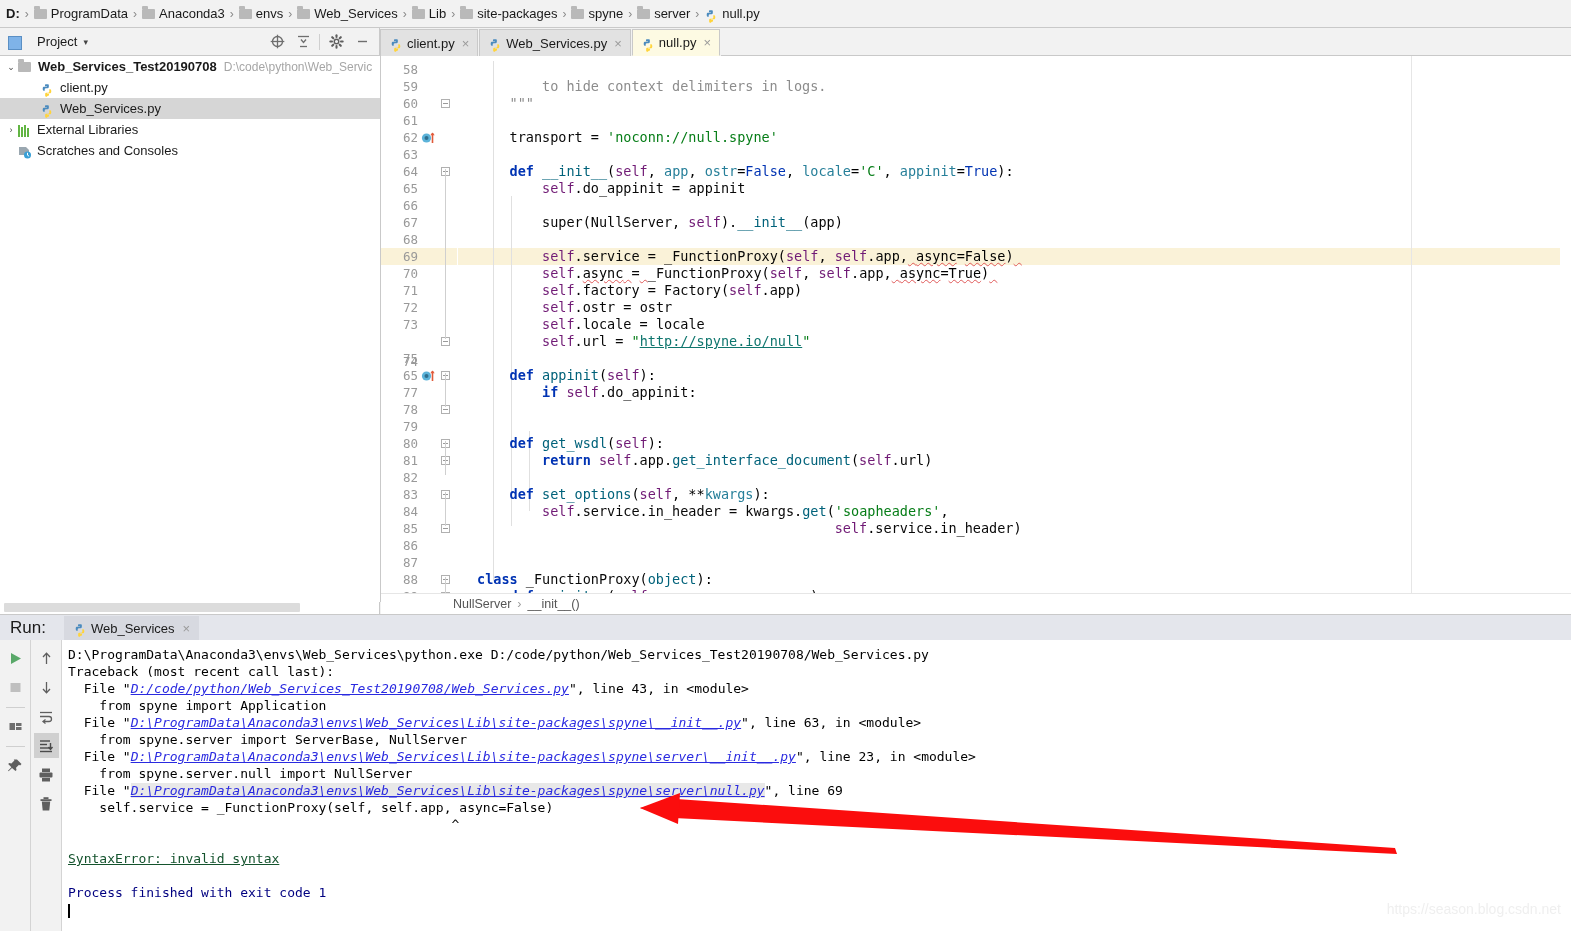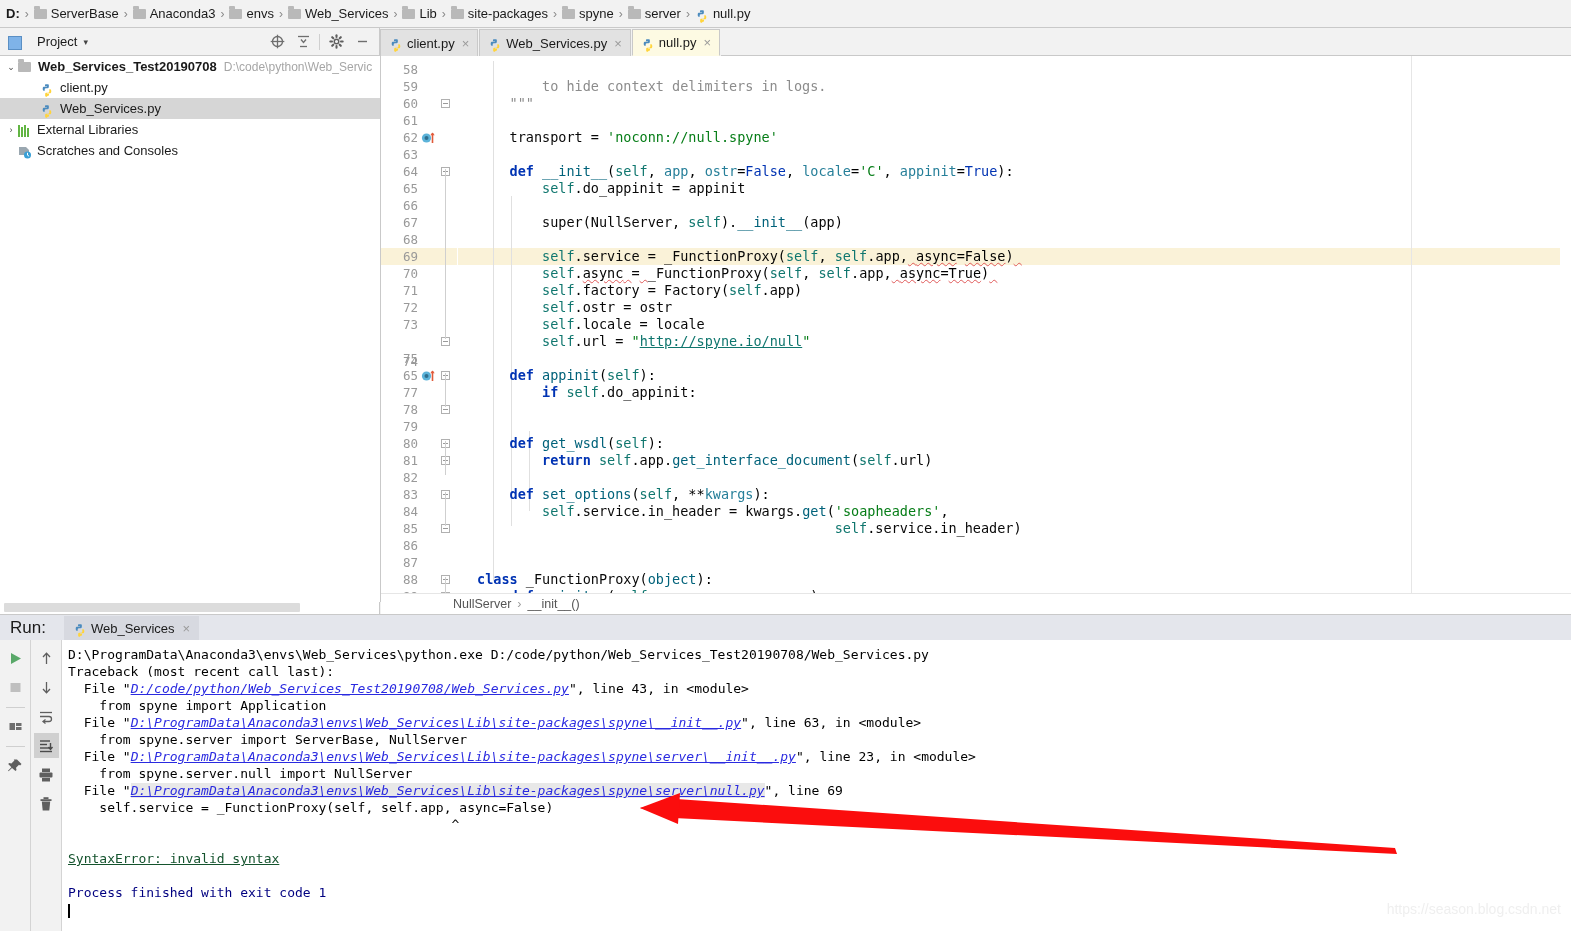--- a/index.html
+++ b/index.html
@@ -75,21 +75,21 @@
   .indguide{position:absolute;width:1px;background:#e0e0e0;}
   .mright{position:absolute;left:1030px;top:0;width:1px;height:537px;background:#e6e6e6;}
   .sqg{text-decoration:underline;text-decoration-style:wavy;text-decoration-color:#e05a5a;
        text-decoration-thickness:1px;}
 
   
   .kw{color:#0033b3;font-weight:bold;}
   .kw2{color:#0033b3;}
   .fn{color:#00627a;}
   .str{color:#067d17;}
-  .self{color:#0f766e;}
+  .self{color:#701a75;}
   .param{color:#267f99;}
   .cmt{color:#8c8c8c;}
   .plain{color:#080808;}
   .link{color:#0f766e;text-decoration:underline;}
 
   
   .navbar{position:absolute;left:381px;top:593px;width:1190px;height:21px;
           background:#fff;border-top:1px solid #e6e6e6;display:flex;align-items:center;
           font-size:12.5px;color:#555;padding-left:72px;box-sizing:border-box;}
   .navbar .s{margin:0 6px;color:#999;}
@@ -135,21 +135,21 @@
 
 <div class="ide">
 
   <div class="crumbbar" id="crumbs">
       <span class="crumb first">
         <span>D:</span>
       </span>
       <span class="sep">›</span>
       <span class="crumb">
         <span class="fldr"></span>
-        <span>ServerBase</span>
+        <span>ProgramData</span>
       </span>
       <span class="sep">›</span>
       <span class="crumb">
         <span class="fldr"></span>
         <span>Anaconda3</span>
       </span>
       <span class="sep">›</span>
       <span class="crumb">
         <span class="fldr"></span>
         <span>envs</span>

